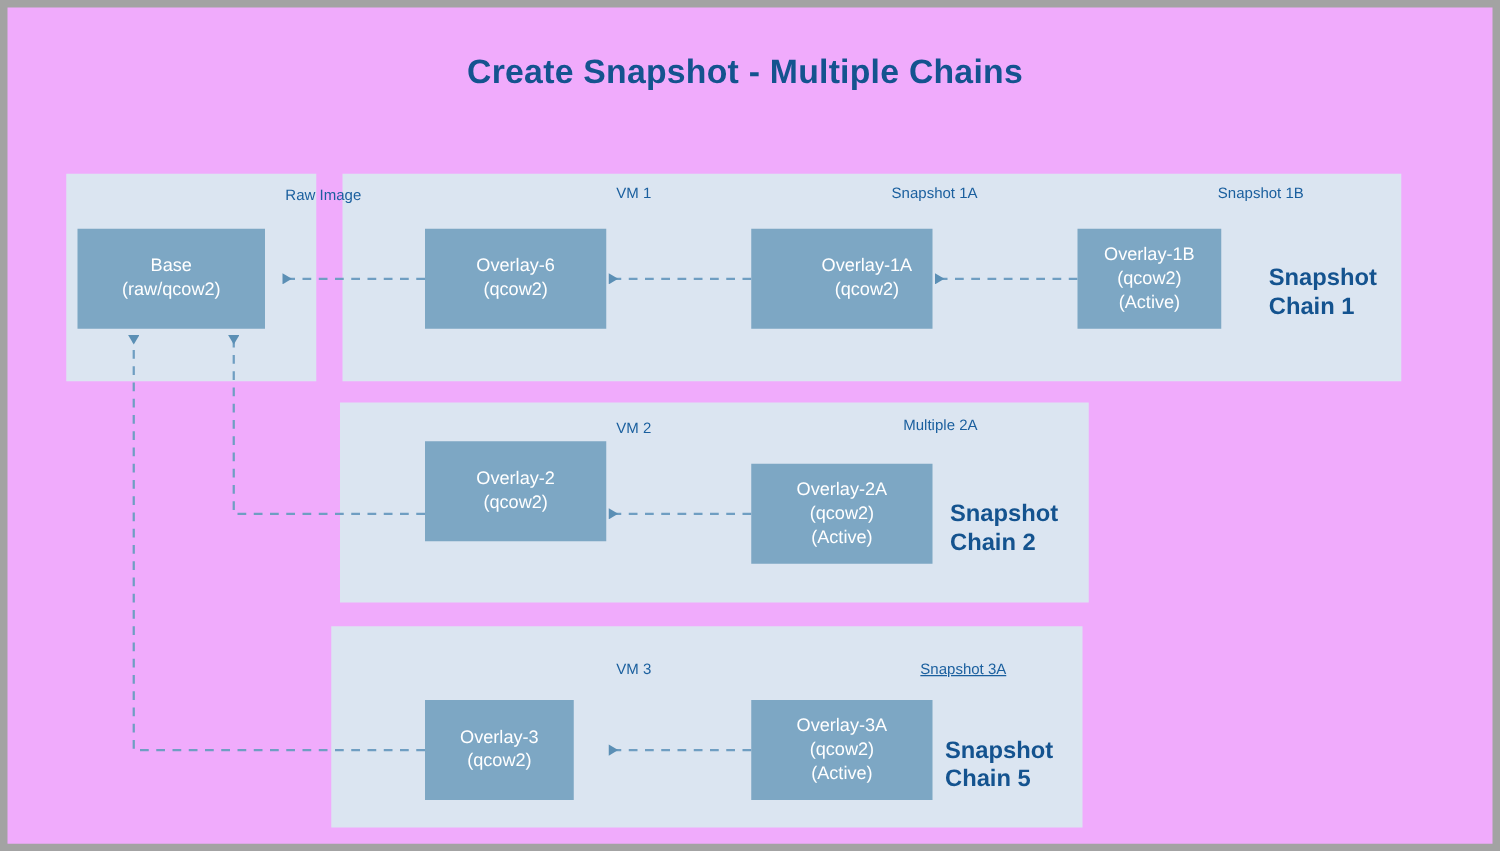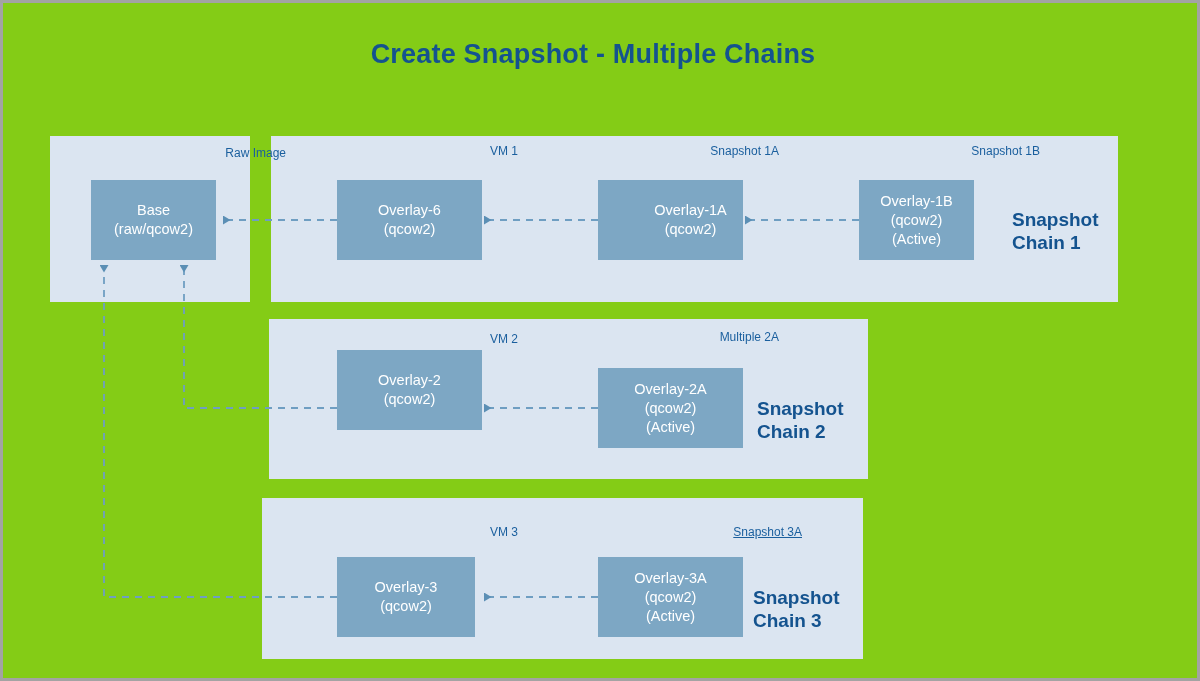--- a/index.html
+++ b/index.html
@@ -11,23 +11,23 @@
     width: 1200px;
     height: 681px;
     background: #e9eff8;
     font-family: "Liberation Sans", sans-serif;
     overflow: hidden;
   }
   #canvas {
     position: relative;
     width: 1200px;
     height: 681px;
-    background: #84cc16;
+    background: #f0abfc;
     box-sizing: border-box;
-    border: 3px solid #a3a3a3;
+    border: 6px solid #a3a3a3;
   }
   
   .title {
     position: absolute;
     left: 0;
     top: 36px;
     width: 1180px;
     text-align: center;
     font-size: 27px;
     font-weight: bold;
@@ -122,21 +122,21 @@
 
       <path d="M334,405 L181,405 L181,262" marker-end="url(#ah-left)"></path>
 
       <line x1="595" y1="594" x2="481" y2="594" marker-end="url(#ah-left)"></line>
 
       <path d="M334,594 L101,594 L101,262" marker-end="url(#ah-left)"></path>
     </g>
   </svg>
 
   <div class="caption" style="left:47px; top:143px; width:200px;">Raw Image</div>
-  <div class="node" style="left:88px; top:177px; width:125px; height:80px;">
+  <div class="node" style="left:56px; top:177px; width:150px; height:80px;">
     <span class="ln">Base</span>
     <span class="ln">(raw/qcow2)</span>
   </div>
 
   <div class="caption" style="left:334px; top:141px; width:145px;">VM 1</div>
   <div class="node" style="left:334px; top:177px; width:145px; height:80px;">
     <span class="ln">Overlay-6</span>
     <span class="ln">(qcow2)</span>
   </div>
 
@@ -170,30 +170,30 @@
     <span class="ln">(qcow2)</span>
     <span class="ln">(Active)</span>
   </div>
 
   <div class="chain-label" style="left:754px; top:394px;">
     <span>Snapshot</span><br>
     <span>Chain 2</span>
   </div>
 
   <div class="caption" style="left:334px; top:522px; width:145px;">VM 3</div>
-  <div class="node" style="left:334px; top:554px; width:138px; height:80px;">
+  <div class="node" style="left:334px; top:554px; width:119px; height:80px;">
     <span class="ln">Overlay-3</span>
     <span class="ln">(qcow2)</span>
   </div>
 
   <div class="caption" style="left:618px; top:522px; width:145px;text-decoration:underline;">Snapshot 3A</div>
   <div class="node" style="left:595px; top:554px; width:145px; height:80px;">
     <span class="ln">Overlay-3A</span>
     <span class="ln">(qcow2)</span>
     <span class="ln">(Active)</span>
   </div>
 
   <div class="chain-label" style="left:750px; top:583px;">
     <span>Snapshot</span><br>
-    <span>Chain 3</span>
+    <span>Chain 5</span>
   </div>
 
 </div>
 
 </body></html>

